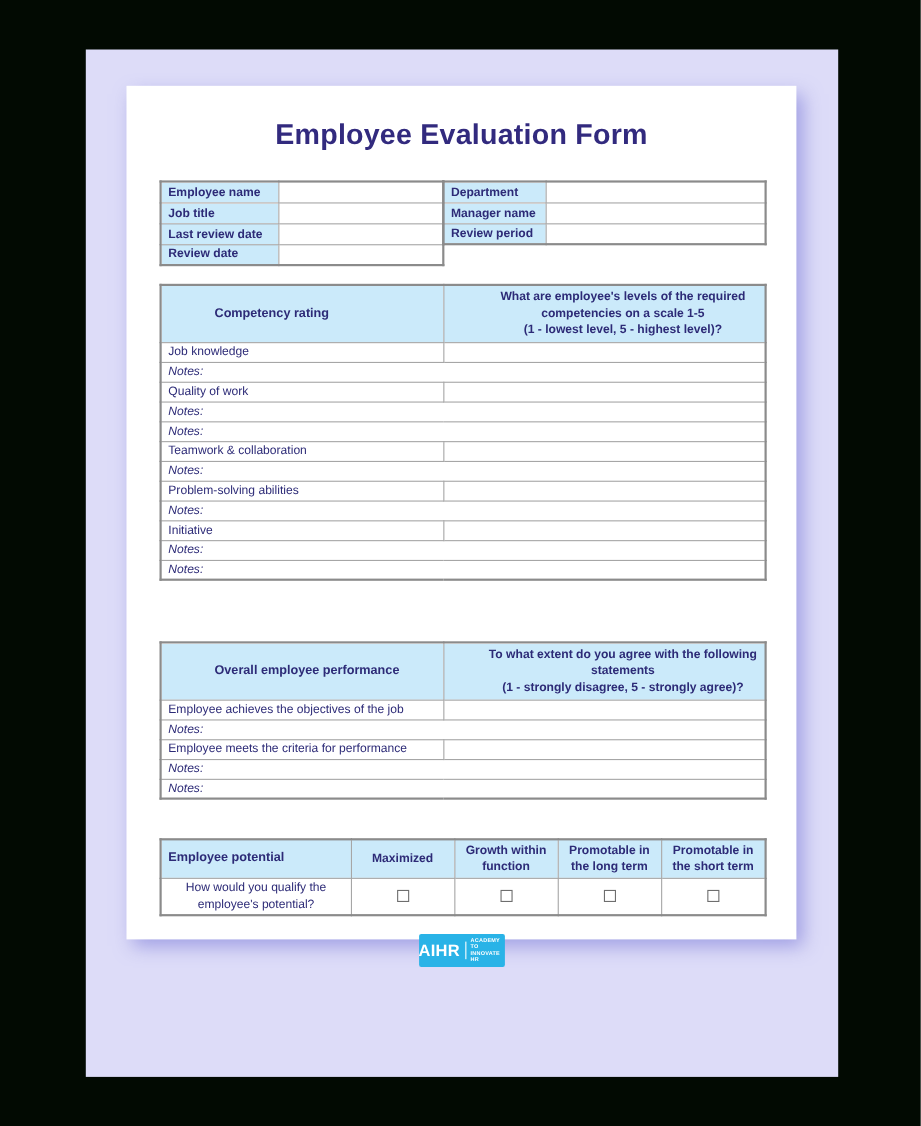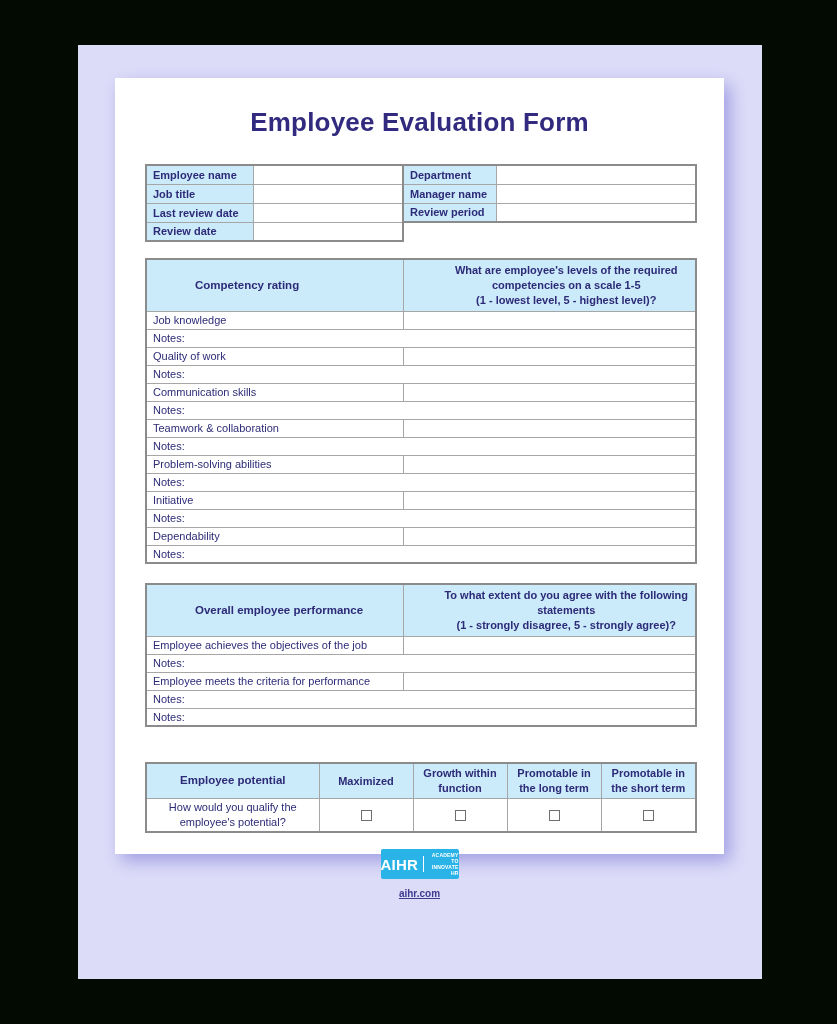--- a/index.html
+++ b/index.html
@@ -29,40 +29,40 @@
     padding:1px 6px; vertical-align:middle; text-align:left;
     overflow:hidden;
   }
   .lbl { background:#cbeafa; font-weight:bold; }
   .val { background:#ffffff; }
   tr.row { height:18px; }
   tr.info-row { height:19px; }
   tr.head-row { height:52px; }
   th.head-left { background:#cbeafa; text-align:left; font-size:11.5px;padding-left:48px; }
   th.head-right { background:#cbeafa; text-align:center; line-height:1.32; font-weight:bold;padding-left:40px; }
-  td.notes { }
+  td.notes { font-style:italic; }
   #info-left  { left:30px; top:86px;  width:257px; }
   #info-right { left:287px; top:86px; width:293px; }
   #competency  { left:30px; top:180px; width:550px; }
   #performance { left:30px; top:505px; width:550px; }
   #potential   { left:30px; top:684px; width:550px; }
   #potential tr.pot-head { height:35px; }
   #potential tr.pot-row  { height:34px; }
   #potential th { text-align:center; background:#cbeafa; line-height:1.3; }
-  #potential th.pot-label { text-align:center; font-size:11.5px; }
+  #potential th.pot-label { text-align:left; font-size:11.5px; }
   td.q-cell { line-height:1.35;text-align:center; }
   td.cb-cell { text-align:center; }
   .checkbox {
     display:inline-block; width:9px; height:9px;
     border:1.5px solid #6e6e6e; background:#fff; vertical-align:middle;
   }
   .logo {
     position:absolute; left:50%; transform:translateX(-50%); top:771px;
     width:78px; height:30px; background:#29b3e7; border-radius:2px;
-    display:flex; align-items:center; justify-content:center;text-align:right;
+    display:flex; align-items:center; justify-content:center;
   }
   .logo-text { color:#fff; font-weight:bold; font-size:15px; letter-spacing:0.2px; }
   .logo-divider { width:1px; height:16px; background:#ffffff; margin:0 4px 0 5px; }
   .logo-tagline { color:#fff; font-size:5px; font-weight:bold; line-height:1.2; text-transform:uppercase; letter-spacing:0.2px; }
   .site-link { position:absolute; top:805px; left:0; width:100%; text-align:center; }
   .site-link a { font-size:10px; font-weight:bold; color:#3e3a8e; text-decoration:underline; }
 </style>
 </head>
 <body>
 
@@ -138,24 +138,20 @@
         <td class="notes" colspan="2">Notes:</td>
       </tr>
       <tr class="row">
         <td>Quality of work</td>
         <td class="val"></td>
       </tr>
       <tr class="row">
         <td class="notes" colspan="2">Notes:</td>
       </tr>
       <tr class="row">
-        <td>Communication skills</td>
-        <td class="val"></td>
-      </tr>
-      <tr class="row">
         <td class="notes" colspan="2">Notes:</td>
       </tr>
       <tr class="row">
         <td>Teamwork &amp; collaboration</td>
         <td class="val"></td>
       </tr>
       <tr class="row">
         <td class="notes" colspan="2">Notes:</td>
       </tr>
       <tr class="row">
@@ -164,24 +160,20 @@
       </tr>
       <tr class="row">
         <td class="notes" colspan="2">Notes:</td>
       </tr>
       <tr class="row">
         <td>Initiative</td>
         <td class="val"></td>
       </tr>
       <tr class="row">
         <td class="notes" colspan="2">Notes:</td>
-      </tr>
-      <tr class="row">
-        <td>Dependability</td>
-        <td class="val"></td>
       </tr>
       <tr class="row">
         <td class="notes" colspan="2">Notes:</td>
       </tr>
     </tbody>
       </table>
 
     <table id="performance">
       <colgroup>
           <col style="width:257px">
@@ -242,18 +234,15 @@
       </table>
 
     <div class="logo">
       <span class="logo-text">AIHR</span>
       <span class="logo-divider"></span>
       <span class="logo-tagline">
         <span>Academy to</span><br>
         <span>Innovate HR</span>
       </span>
     </div>
-    <div class="site-link">
-      <a href="#">aihr.com</a>
-    </div>
 
   </div>
 </div>
 
 </body></html>

